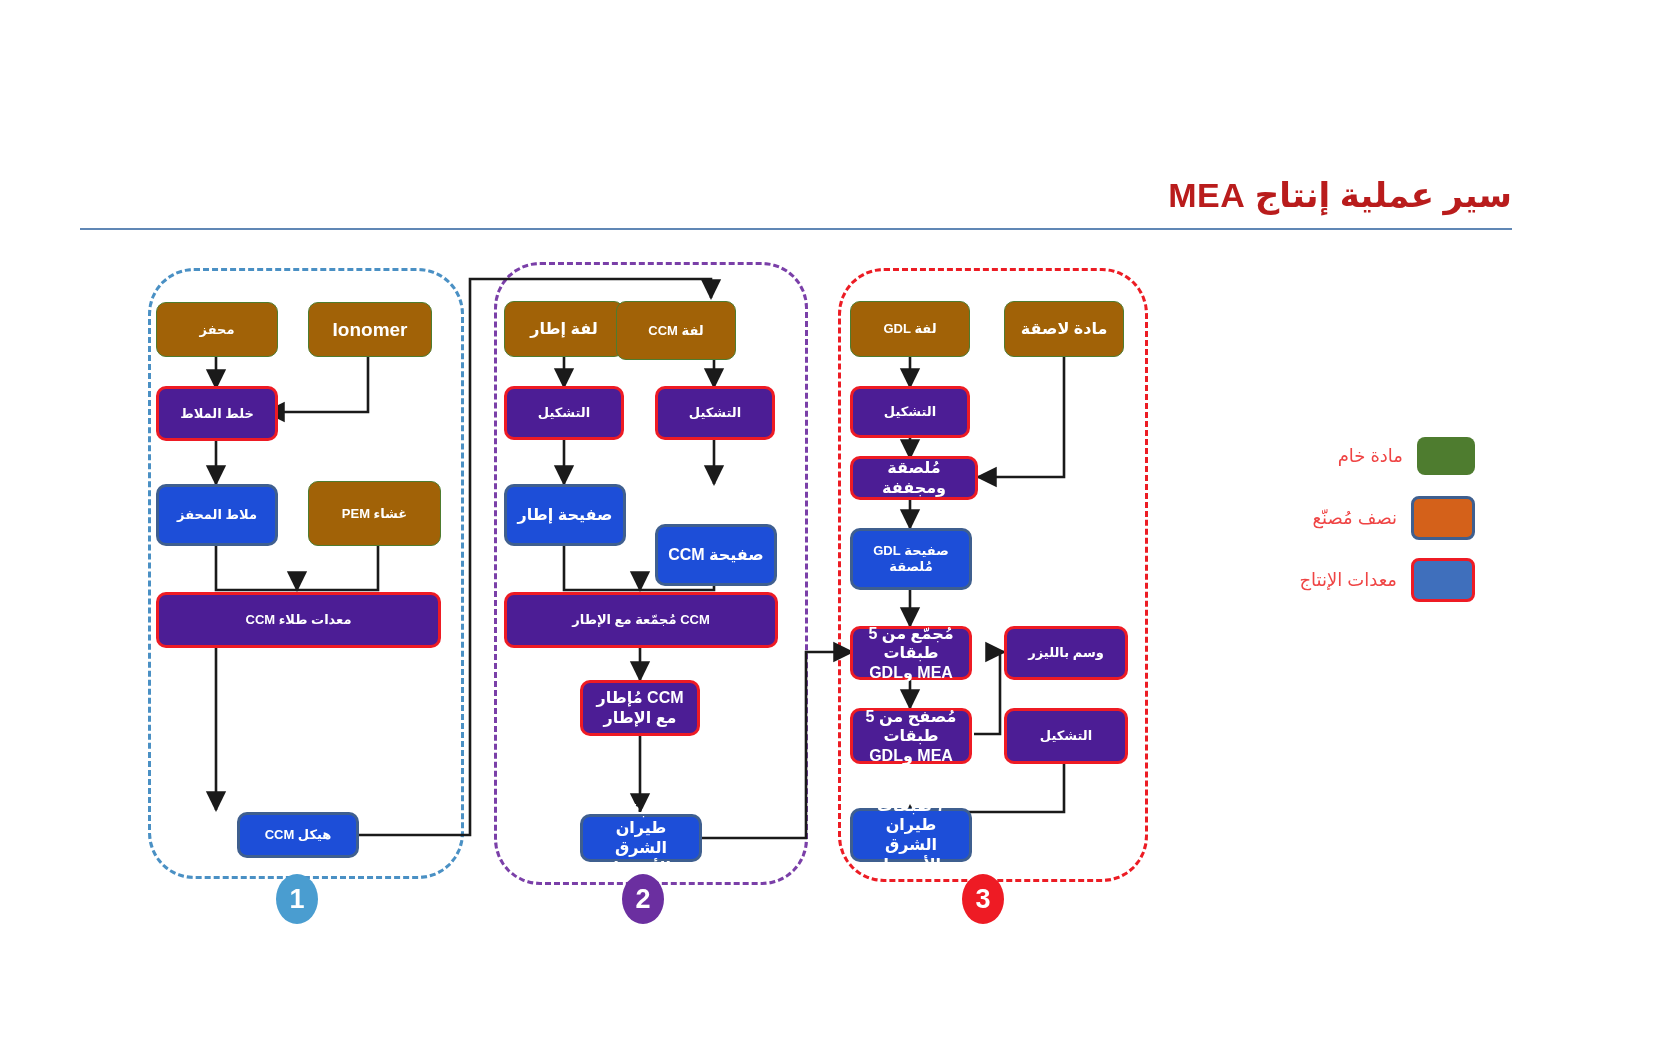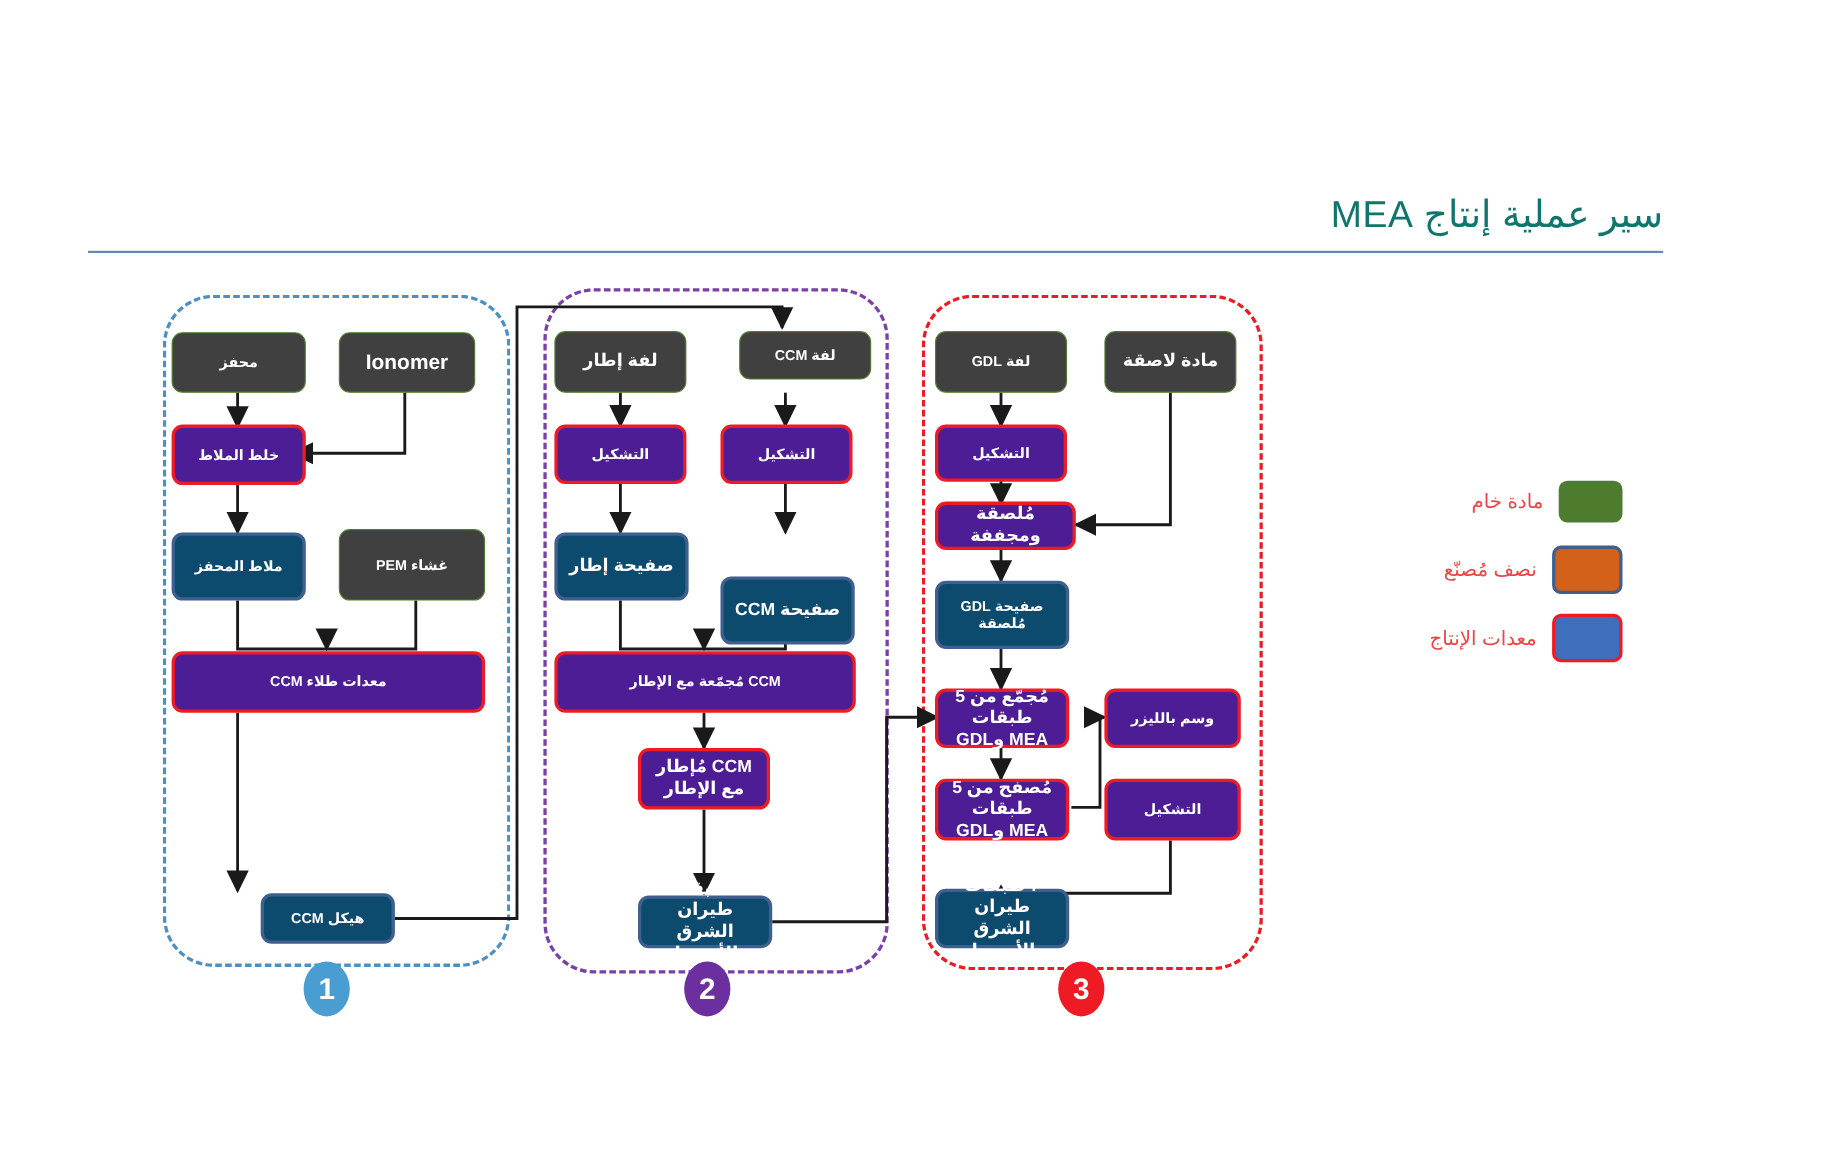--- a/index.html
+++ b/index.html
@@ -9,21 +9,21 @@
     background:#ffffff;
     font-family:"Liberation Sans","DejaVu Sans",sans-serif;
     overflow:hidden;
     position:relative;
   }
   #stage{position:relative;width:1678px;height:1050px;}
 
   
   .title-wrap{position:absolute;left:80px;top:175px;width:1432px;}
   .title{
-    font-size:34px;color:#0f766e;font-weight:400;
+    font-size:34px;color:#b91c1c;font-weight:700;
     letter-spacing:.5px;line-height:1.2;
     direction:rtl;text-align:right;white-space:nowrap;
   }
   .title-rule{
     margin-top:12px;height:2px;width:100%;
     background:#4472a8;opacity:.85;
   }
 
   
   .phase{
@@ -47,22 +47,22 @@
 
   
   .node{
     position:absolute;box-sizing:border-box;
     display:flex;align-items:center;justify-content:center;
     text-align:center;color:#ffffff;
     border-radius:10px;padding:2px 6px;
     line-height:1.22;direction:rtl;
     font-weight:700;
   }
-  .raw{ background:#404040; border:1px solid #4e7c2f; }
-  .semi{ background:#0c4a6e; border:3px solid #3f5f8f; }
+  .raw{ background:#a16207; border:1px solid #4e7c2f; }
+  .semi{ background:#1d4ed8; border:3px solid #3f5f8f; }
   .equip{ background:#4c1d95; border:3px solid #ee1b24; }
 
   .fs-sm{font-size:16px;}
   .fs-md{font-size:13px;}
   .fs-lg{font-size:16px;}
   .fs-xl{font-size:19px;}
 
   
   #wires{position:absolute;left:0;top:0;width:1678px;height:1050px;pointer-events:none;}
 
@@ -147,21 +147,21 @@
   <div class="node semi fs-md" style="left:156px;top:484px;width:122px;height:62px;">ملاط المحفز</div>
 
   <div class="node raw fs-md" style="left:308px;top:481px;width:133px;height:65px;">غشاء PEM</div>
 
   <div class="node equip fs-md" style="left:156px;top:592px;width:285px;height:56px;">معدات طلاء CCM</div>
 
   <div class="node semi fs-md" style="left:237px;top:812px;width:122px;height:46px;">هيكل CCM</div>
 
   <div class="node raw fs-sm" style="left:504px;top:301px;width:120px;height:56px;">لفة إطار</div>
 
-  <div class="node raw fs-md" style="left:672px;top:301px;width:120px;height:44px;">لفة CCM</div>
+  <div class="node raw fs-md" style="left:616px;top:301px;width:120px;height:59px;">لفة CCM</div>
 
   <div class="node equip fs-md" style="left:504px;top:386px;width:120px;height:54px;">التشكيل</div>
 
   <div class="node equip fs-md" style="left:655px;top:386px;width:120px;height:54px;">التشكيل</div>
 
   <div class="node semi fs-sm" style="left:504px;top:484px;width:122px;height:62px;">صفيحة إطار</div>
 
   <div class="node semi fs-lg" style="left:655px;top:484px;width:122px;height:62px;margin-top:40px;">صفيحة CCM</div>
 
   <div class="node equip fs-md" style="left:504px;top:592px;width:274px;height:56px;">CCM مُجمّعة مع الإطار</div>

